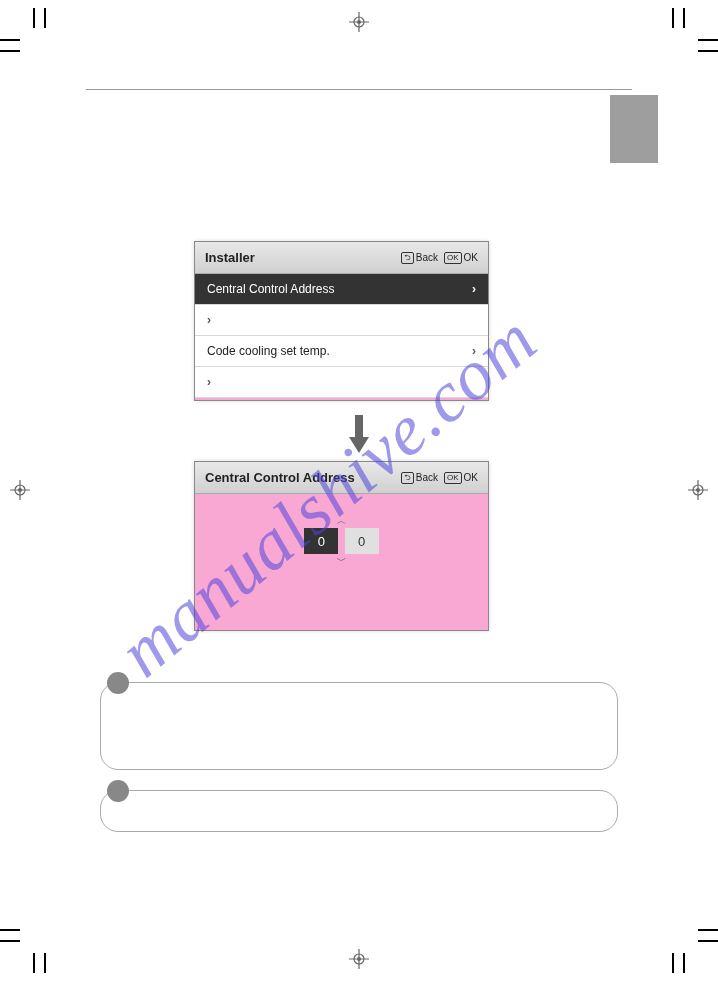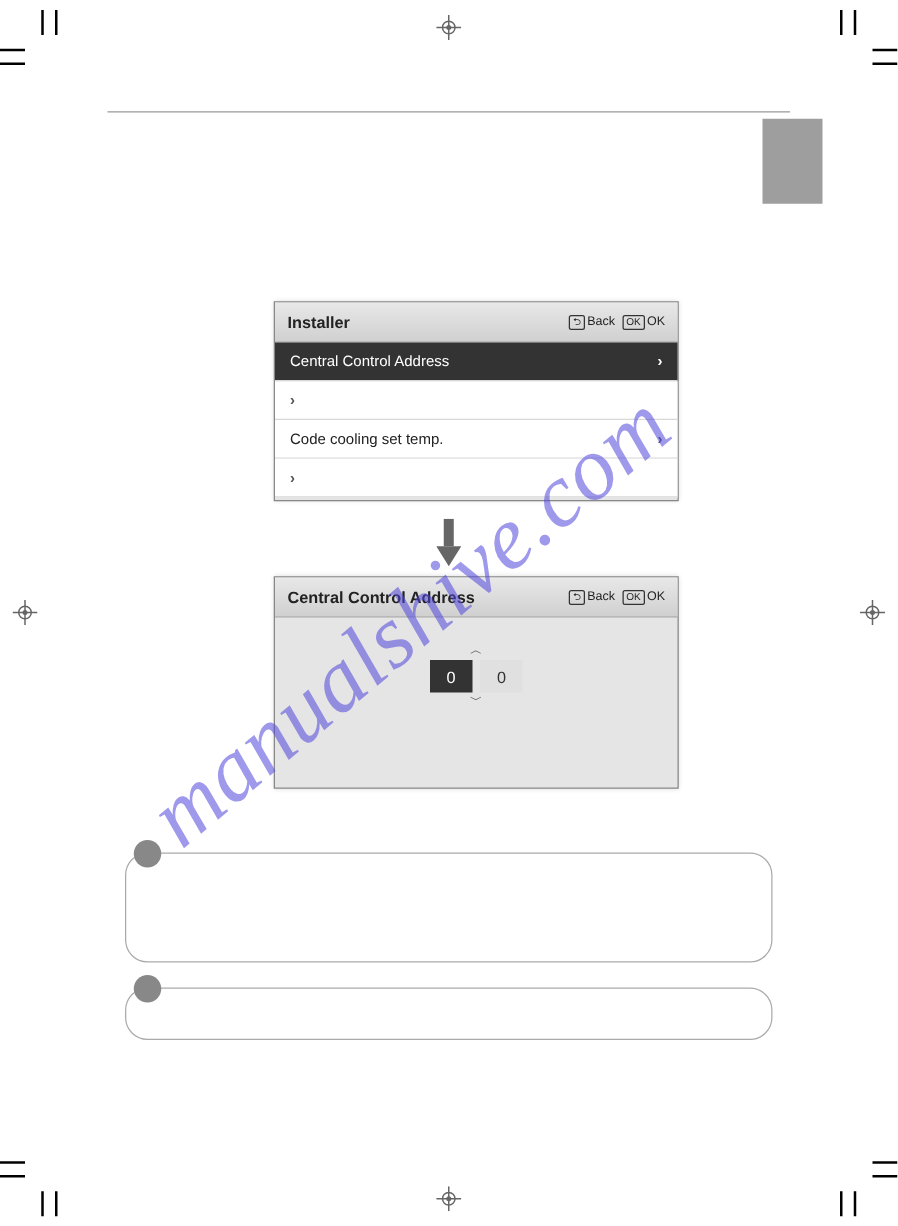--- a/index.html
+++ b/index.html
@@ -28,24 +28,24 @@
     position: absolute;
     top: 89px;
     left: 86px;
     right: 86px;
     height: 1px;
     background: #999;
   }
   
   .screen {
     position: absolute;
-    left: 219px;
-    width: 324px;
+    left: 194px;
+    width: 295px;
     border: 1px solid #888;
-    background: #e5e5e5;
+    background: #f9a8d4;
     box-shadow: 0 0 4px rgba(0,0,0,0.15);
   }
   .screen.one { top: 241px; height: 160px; }
   .screen.two { top: 461px; height: 170px; }
   .titlebar {
     display: flex;
     align-items: center;
     height: 32px;
     background: linear-gradient(#e8e8e8,#d0d0d0);
     border-bottom: 1px solid #aaa;

